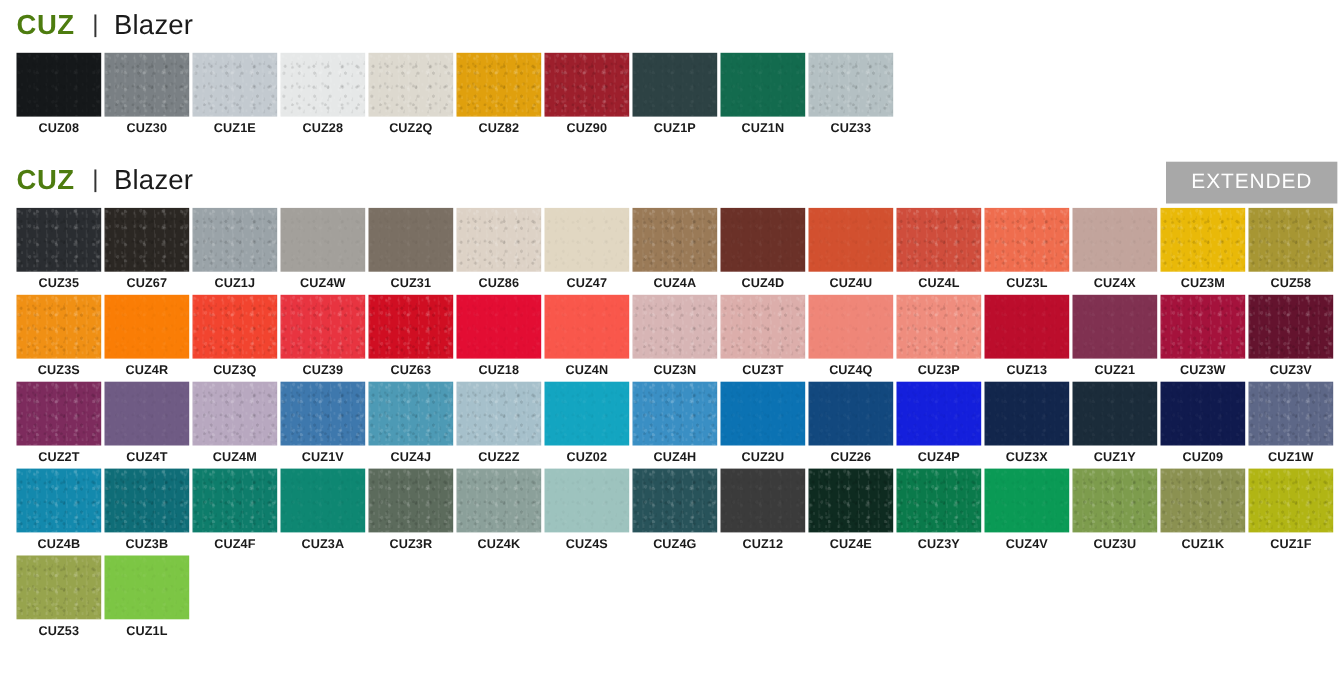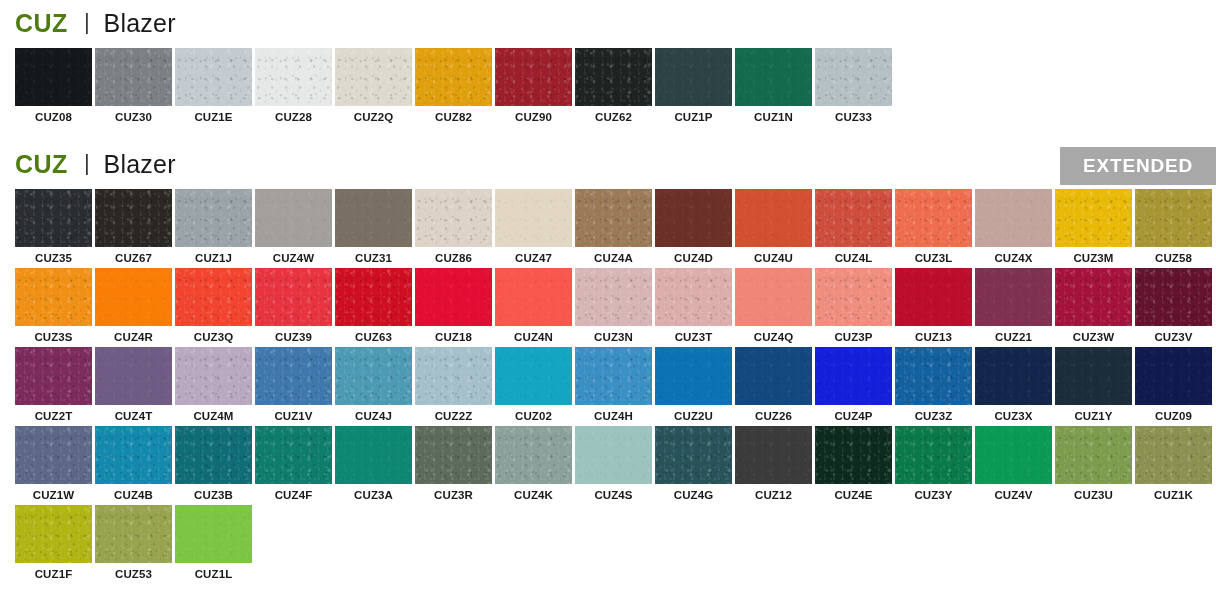--- a/index.html
+++ b/index.html
@@ -48,21 +48,21 @@
 
   .extended-badge {
     position: absolute;
     right: 0;
     top: 6px;
     width: 156px;
     height: 38px;
     background: #a8a8a8;
     color: #ffffff;
     font-size: 19px;
-    font-weight: 700;
+    font-weight: 400;
     letter-spacing: 0.8px;
     display: flex;
     align-items: center;
     justify-content: center;
   }
 
   
   .swatch-grid {
     padding-left: 15px;
     display: flex;
@@ -159,24 +159,20 @@
       </div>
       <div class="swatch-cell">
         <div class="swatch-chip" style="background-color: rgb(224, 160, 13);"></div>
         <div class="swatch-label">CUZ82</div>
       </div>
       <div class="swatch-cell">
         <div class="swatch-chip" style="background-color: rgb(157, 31, 44);"></div>
         <div class="swatch-label">CUZ90</div>
       </div>
       <div class="swatch-cell">
-        <div class="swatch-chip" style="background-color: rgb(29, 36, 34);"></div>
-        <div class="swatch-label">CUZ62</div>
-      </div>
-      <div class="swatch-cell">
         <div class="swatch-chip flat" style="background-color: rgb(45, 66, 68);"></div>
         <div class="swatch-label">CUZ1P</div>
       </div>
       <div class="swatch-cell">
         <div class="swatch-chip flat" style="background-color: rgb(19, 107, 78);"></div>
         <div class="swatch-label">CUZ1N</div>
       </div>
       <div class="swatch-cell">
         <div class="swatch-chip" style="background-color: rgb(180, 192, 195);"></div>
         <div class="swatch-label">CUZ33</div>
@@ -349,24 +345,20 @@
       </div>
       <div class="swatch-cell">
         <div class="swatch-chip flat" style="background-color: rgb(18, 72, 126);"></div>
         <div class="swatch-label">CUZ26</div>
       </div>
       <div class="swatch-cell">
         <div class="swatch-chip flat" style="background-color: rgb(20, 31, 220);"></div>
         <div class="swatch-label">CUZ4P</div>
       </div>
       <div class="swatch-cell">
-        <div class="swatch-chip" style="background-color: rgb(20, 97, 160);"></div>
-        <div class="swatch-label">CUZ3Z</div>
-      </div>
-      <div class="swatch-cell">
         <div class="swatch-chip flat" style="background-color: rgb(18, 38, 76);"></div>
         <div class="swatch-label">CUZ3X</div>
       </div>
       <div class="swatch-cell">
         <div class="swatch-chip flat" style="background-color: rgb(27, 44, 58);"></div>
         <div class="swatch-label">CUZ1Y</div>
       </div>
       <div class="swatch-cell">
         <div class="swatch-chip flat" style="background-color: rgb(16, 26, 78);"></div>
         <div class="swatch-label">CUZ09</div>

